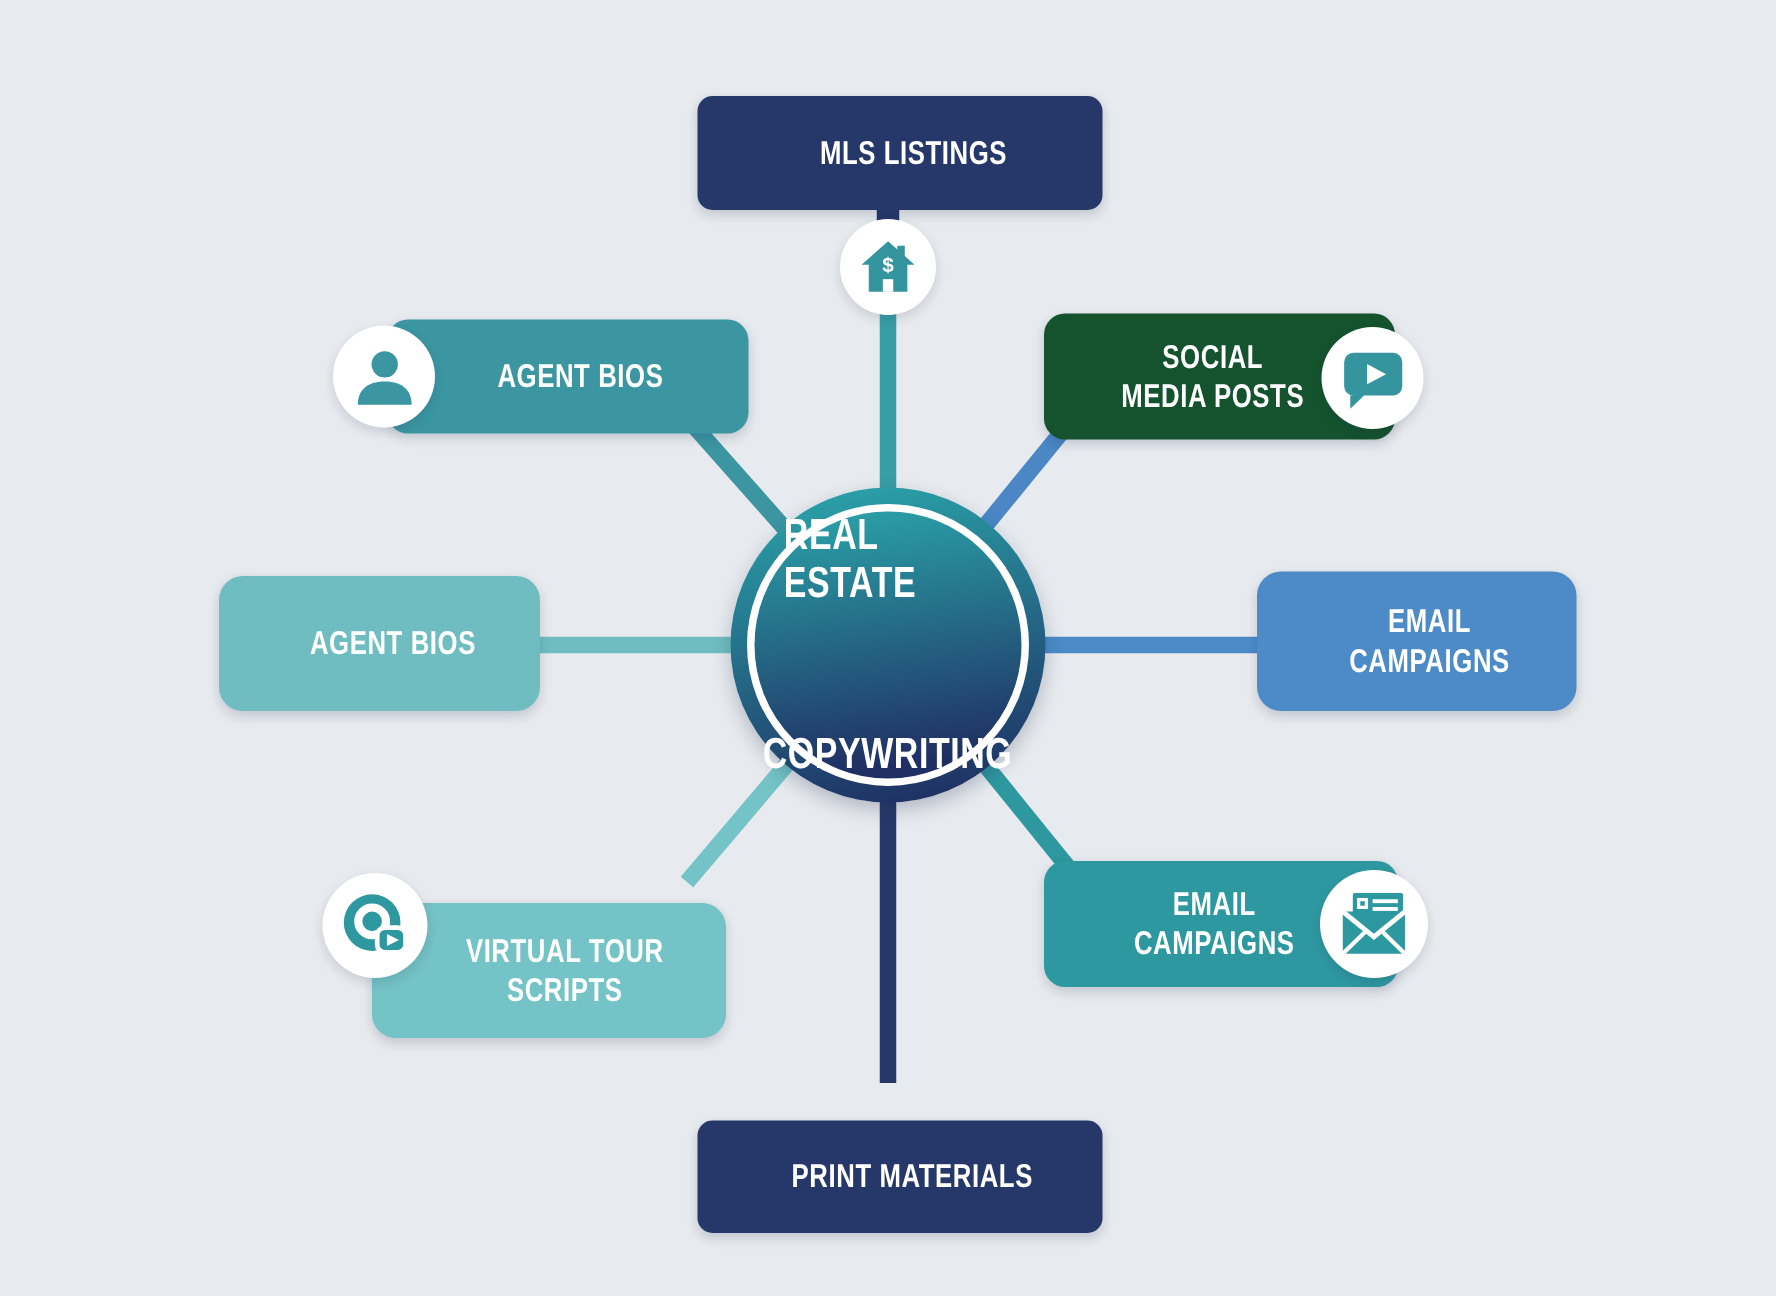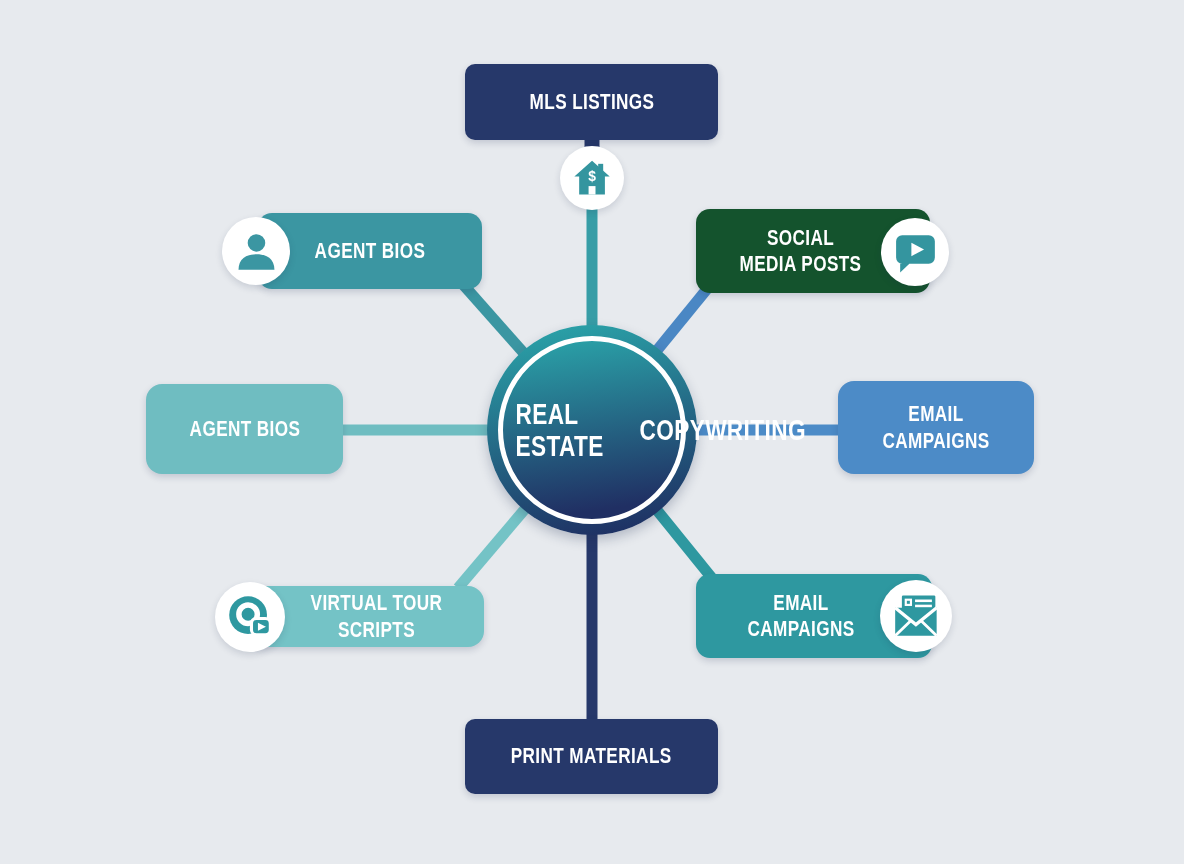--- a/index.html
+++ b/index.html
@@ -20,33 +20,34 @@
     position: absolute;
     display: flex;
     align-items: center;
     justify-content: center;
     text-align: center;
     color: #ffffff;
     font-weight: 700;
     font-size: 22px;
     line-height: 1.2;
     box-shadow: 0 3px 7px rgba(25, 40, 75, 0.18);
+    padding-left: 17px;
   }
   .cond {
     display: inline-block;
     transform: scaleX(0.78);
     transform-origin: center;
     letter-spacing: 0.5px;
   }
   .n-mls        { left: 465px; top: 64px;  width: 253px; height: 76px; border-radius: 10px; }
   .n-agent-ul   { left: 258px; top: 213px; width: 224px; height: 76px; border-radius: 14px; }
   .n-social     { left: 696px; top: 209px; width: 234px; height: 84px; border-radius: 14px; padding-right: 26px; box-sizing: border-box; }
   .n-agent-l    { left: 146px; top: 384px; width: 197px; height: 90px; border-radius: 16px; }
   .n-email-r    { left: 838px; top: 381px; width: 196px; height: 93px; border-radius: 16px; }
-  .n-vtour      { left: 248px; top: 586px; width: 236px; height: 61px; border-radius: 16px; padding-left: 20px; box-sizing: border-box; }
+  .n-vtour      { left: 248px; top: 602px; width: 236px; height: 90px; border-radius: 16px; padding-left: 20px; box-sizing: border-box; }
   .n-email-lr   { left: 696px; top: 574px; width: 236px; height: 84px; border-radius: 14px; padding-right: 26px; box-sizing: border-box; }
   .n-print      { left: 465px; top: 719px; width: 253px; height: 75px; border-radius: 10px; }
   .n-social .cond  { max-width: 165px; }
   .n-vtour  .cond  { max-width: 175px; }
   .icon-circle {
     position: absolute;
     background: #ffffff;
     border-radius: 50%;
     display: flex;
     align-items: center;
@@ -69,20 +70,21 @@
     align-items: center;
     justify-content: center;
     box-shadow: 0 5px 12px rgba(25, 40, 75, 0.25);
   }
   .hub-inner {
     width: 178px; height: 178px;
     border-radius: 50%;
     border: 5px solid #ffffff;
     background: linear-gradient(172deg, #2aa2a8 2%, #202f63 90%);
     display: flex;
+    flex-direction: column;
     align-items: center;
     justify-content: space-between;
     color: #ffffff;
     font-weight: 700;
     font-size: 29px;
     line-height: 1.12;
   }
 </style>
 </head>
 <body>
@@ -122,21 +124,21 @@
   </div>
 
   <div class="node n-vtour" style="background: rgb(116, 195, 198);">
     <span class="cond">VIRTUAL TOUR SCRIPTS</span>
   </div>
 
   <div class="node n-email-lr" style="background: rgb(46, 152, 160);">
     <span class="cond">EMAIL CAMPAIGNS</span>
   </div>
 
-  <div class="node n-print" style="background: rgb(38, 56, 106);">
+  <div class="node n-print" style="background: rgb(38, 56, 106); margin-top: 28px;">
     <span class="cond">PRINT MATERIALS</span>
   </div>
 
   <div class="hub">
     <div class="hub-inner">
       <span class="cond">REAL ESTATE</span>
       <span class="cond">COPYWRITING</span>
     </div>
   </div>
 

